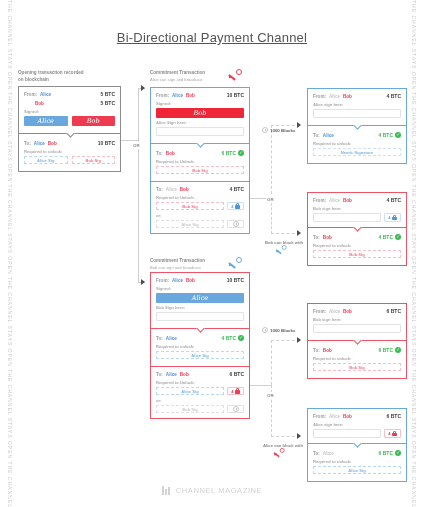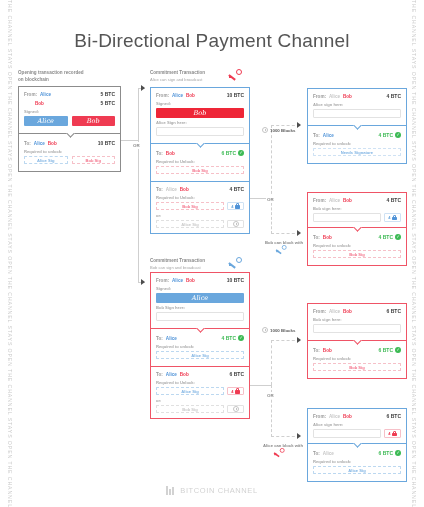--- a/index.html
+++ b/index.html
@@ -23,22 +23,23 @@
     line-height: 16px;
     overflow: hidden;
   }
   .rail-left  { left: 2px; }
   .rail-right { right: 2px; }
 
   
   .page-title {
     position: absolute; left: 0; right: 0; top: 30px;
     text-align: center;
-    font-size: 19px; font-weight: 400; color: #555;
+    font-size: 13px; font-weight: 400; color: #555;
     letter-spacing: .2px;
+    text-decoration: underline;
   }
 
   
   .footer {
     position: absolute; left: 0; right: 0; bottom: 12px;
     display: flex; align-items: center; justify-content: center; gap: 4px;
     color: #d2d2d2;
   }
   .footer-mark { width: 10px; height: 9px; position: relative; }
   .footer-mark i {
@@ -600,14 +601,14 @@
     <div class="sigbox alice">Alice Sig</div>
   </div>
 </div>
 
 <div class="footer">
   <span class="footer-mark">
     <i></i>
       <i></i>
       <i></i>
   </span>
-  <span class="footer-text">BITCOIN CHANNEL</span>
+  <span class="footer-text">CHANNEL MAGAZINE</span>
 </div>
 
 </body></html>

